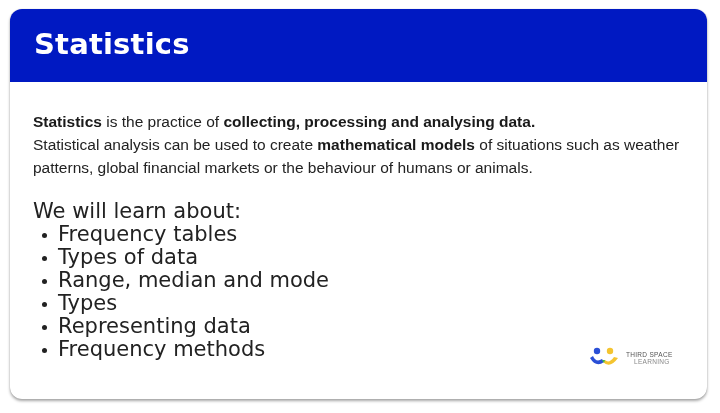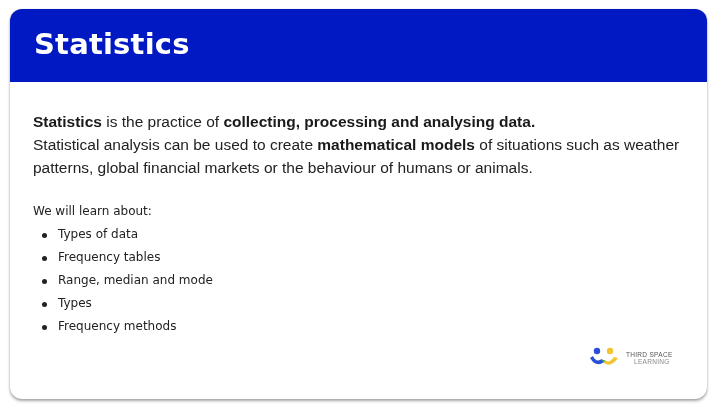--- a/index.html
+++ b/index.html
@@ -17,21 +17,21 @@
     height: 73px; background: #0019c2; position: relative;
   }
   .header h1 {
     margin: 0; position: absolute; left: 24px; top: 18px;
     color: #ffffff; font-size: 29px; font-weight: bold; letter-spacing: 0.2px;
     font-family: "DejaVu Sans", sans-serif;
   }
   .body { position: absolute; left: 23px; top: 85px; right: 20px; color: #222; margin-top: 16px; }
   .para { font-size: 15.5px; line-height: 23px; margin: 0; }
   .para b { color: #1a1a1a; }
-  .learn { margin-top: 21px; font-size: 12px; line-height: 23px; font-family: "DejaVu Sans", sans-serif; }
+  .learn { margin-top: 21px; font-size: 21px; line-height: 23px; font-family: "DejaVu Sans", sans-serif; }
   .learn ul { margin: 0; padding: 0; list-style: none; }
   .learn li { position: relative; padding-left: 25px; }
   .learn li::before {
     content: ""; position: absolute; left: 9px; top: 10px; width: 5px; height: 5px;
     background: #222; border-radius: 50%;
   }
   .logo { position: absolute; left: 588px; top: 345px; width: 100px; height: 28px; }
   .logo-text { position: absolute; left: 38px; top: 6px; font-size: 6.5px; line-height: 7px; color: #555; letter-spacing: 0.3px; }
   .logo-text .l2 { padding-left: 8px; color: #888; }
 </style>
@@ -47,24 +47,25 @@
     <p class="para">
       <b>Statistics</b><span> is the practice of </span><b>collecting, processing and analysing data.</b>
     </p>
     <p class="para">
       <span>Statistical analysis can be used to create </span><b>mathematical models</b><span> of situations such as weather patterns, global financial markets or the behaviour of humans or animals.</span>
     </p>
 
     <div class="learn">
       <div>We will learn about:</div>
       <ul>
+        <li>Frequency tables</li>
         <li>Types of data</li>
-        <li>Frequency tables</li>
         <li>Range, median and mode</li>
         <li>Types</li>
+        <li>Representing data</li>
         <li>Frequency methods</li>
       </ul>
     </div>
   </div>
 </div>
 
 <div class="logo">
   <svg width="36" height="26" viewBox="0 0 36 26">
     <circle cx="9" cy="6" r="3.2" fill="#2a4fd6"></circle>
     <circle cx="22" cy="6" r="3.2" fill="#f4c430"></circle>

